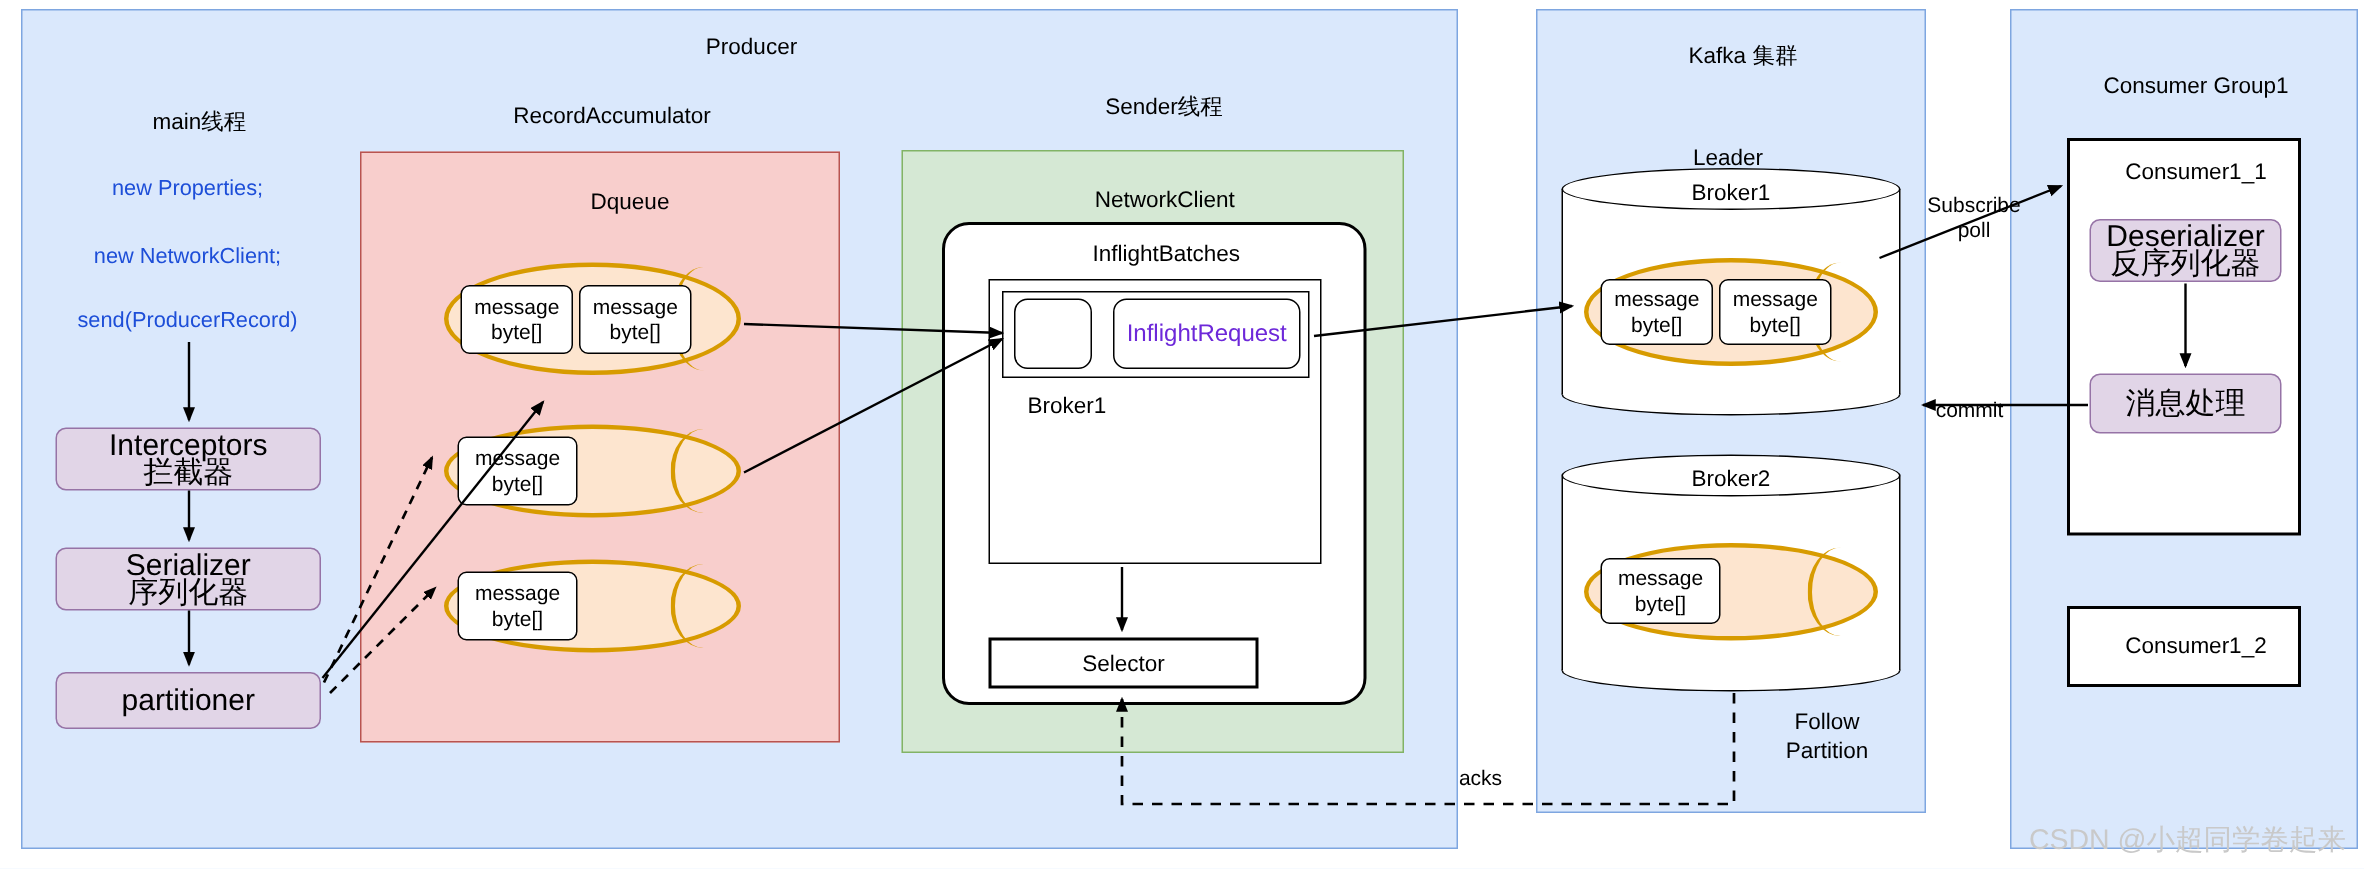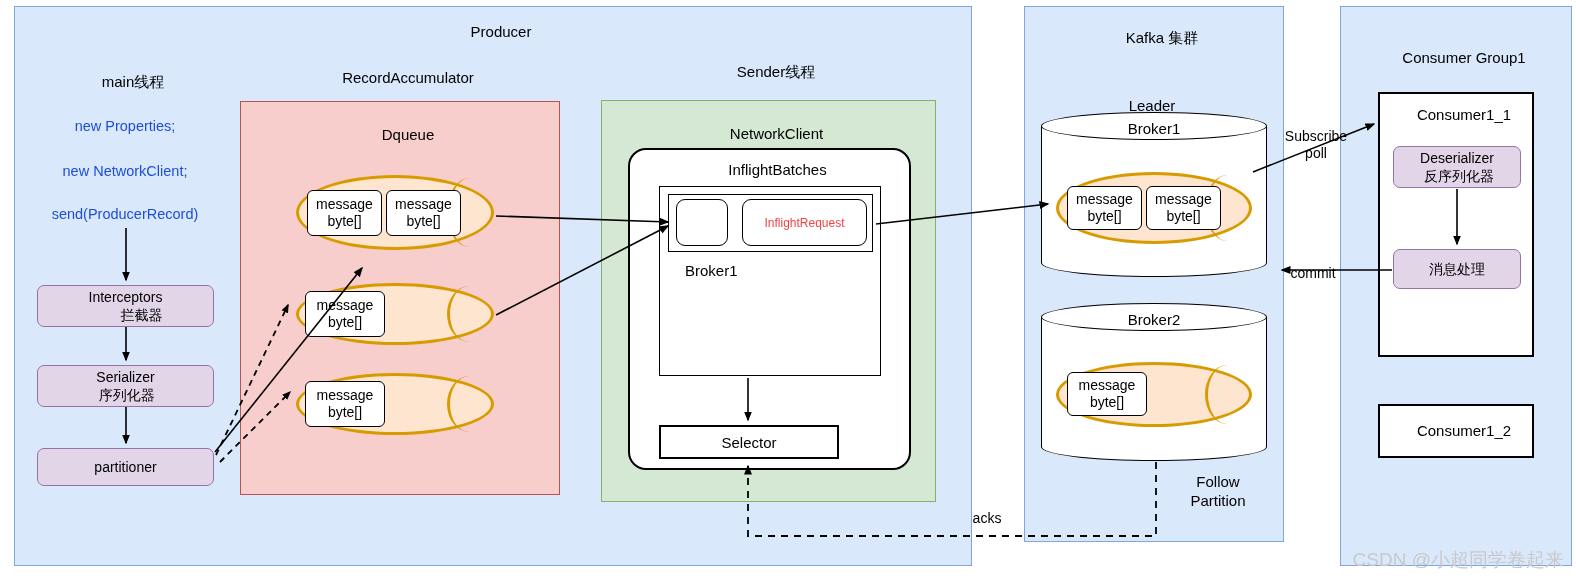--- a/index.html
+++ b/index.html
@@ -49,22 +49,22 @@
   }
 
   .purple-box {
     position: absolute;
     background: #e1d5e7;
     border: 1px solid #9673a6;
     border-radius: 7px;
     display: flex;
     align-items: center;
     justify-content: center;
-    text-align: right;
-    font-size: 14px;
+    text-align: center;
+    font-size: 20px;
     line-height: 18px;
     color: #000;
     white-space: pre-line;
   }
 
   
   .queue {
     position: absolute;
   }
   .queue .body {
@@ -137,21 +137,21 @@
     background: #ffffff;
     border: 2px solid #000000;
     border-radius: 18px;
   }
   .rounded-sm {
     position: absolute;
     background: #ffffff;
     border: 1.5px solid #000000;
     border-radius: 9px;
     display: flex; align-items: center; justify-content: center;
-    font-size: 12px; color: #ef4444;
+    font-size: 16px; color: #6d28d9;
   }
 
   .edge-label {
     position: absolute;
     font-size: 14px;
     color: #000;
     text-align: center;
     white-space: pre-line;
     line-height: 17px;
   }
@@ -185,21 +185,21 @@
   <div class="code-line" style="left:25px; top:206px; width:200px;">send(ProducerRecord)</div>
 
   <div class="purple-box" style="left:37px; top:285px; width:177px; height:42px;">Interceptors
 拦截器</div>
   <div class="purple-box" style="left:37px; top:365px; width:177px; height:42px;">Serializer
 序列化器</div>
   <div class="purple-box" style="left:37px; top:448px; width:177px; height:38px;">partitioner</div>
 
   <div class="title" style="left:240px; top:68px; width:320px;">RecordAccumulator</div>
   <div class="panel panel-pink" style="left:240px; top:101px; width:320px; height:394px;"></div>
-  <div class="title" style="left:240px; top:125px; width:320px;">Dqueue</div>
+  <div class="title" style="left:252px; top:125px; width:320px;">Dqueue</div>
 
   <div class="queue" style="left:296px; top:175px; width:198px; height:75px;">
     <div class="body"></div>
     <div class="cap"></div>
     <div class="msg" style="left:11px; top:15px; width:75px; height:46px; white-space:pre-line; text-align:center;">message
 byte[]</div>
     <div class="msg" style="left:90px; top:15px; width:75px; height:46px; white-space:pre-line; text-align:center;">message
 byte[]</div>
   </div>
 

